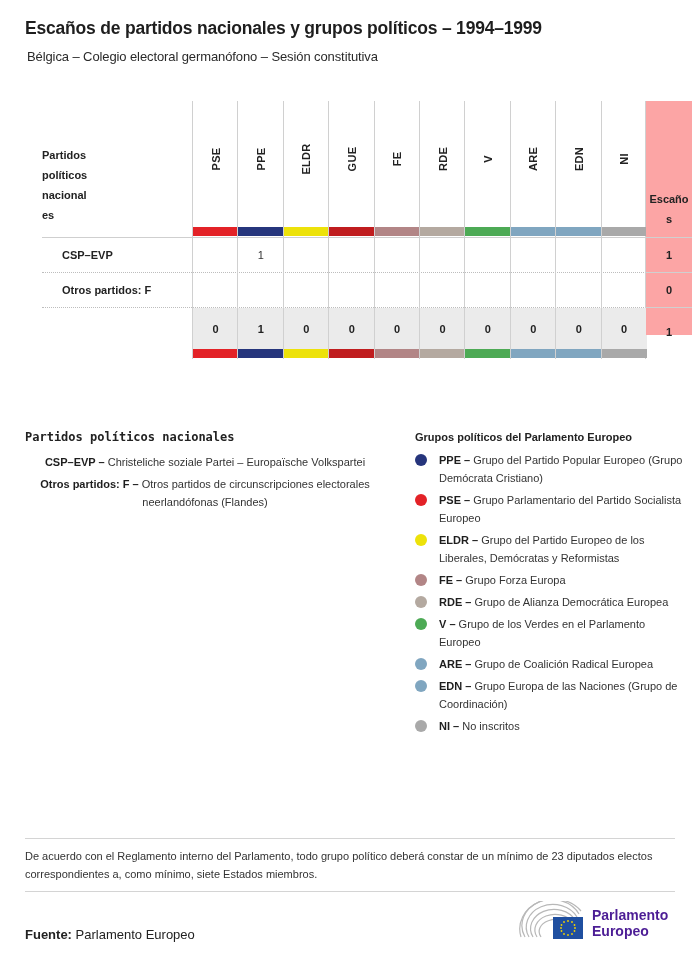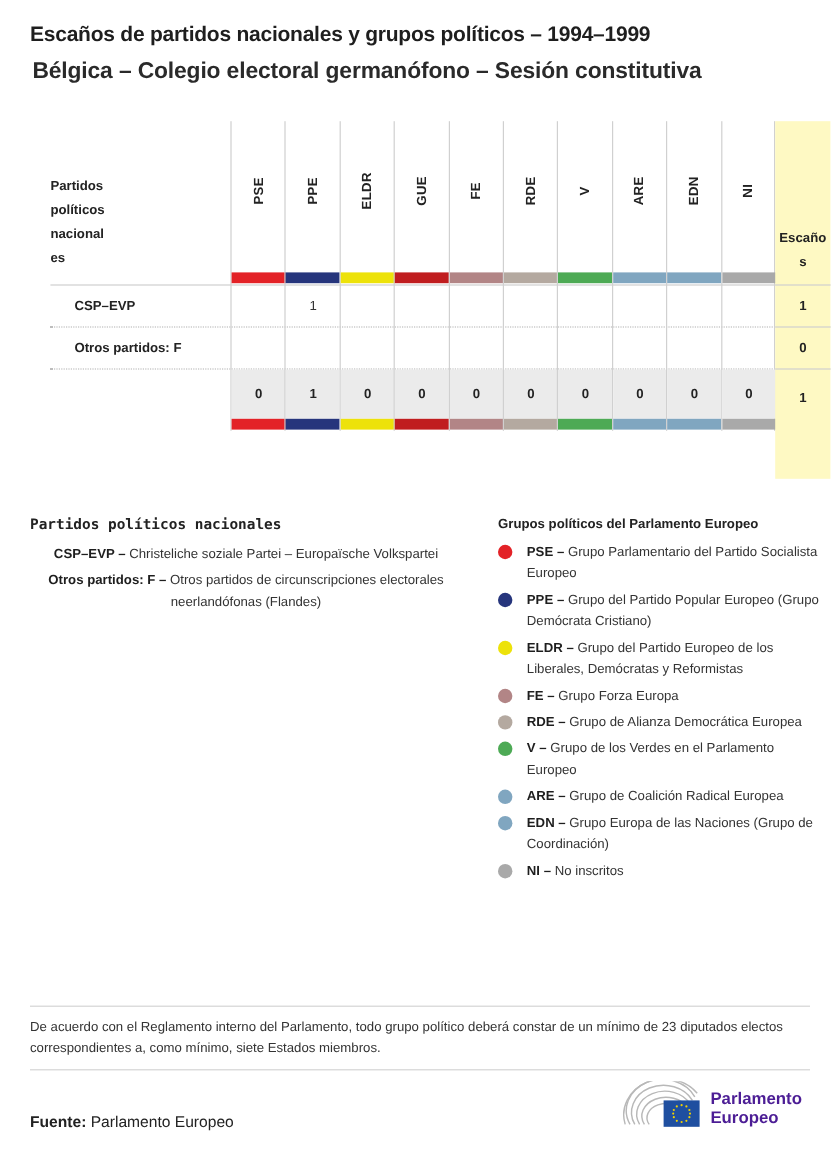--- a/index.html
+++ b/index.html
@@ -1,38 +1,38 @@
 <!DOCTYPE html>
 <html><head>
 <meta charset="utf-8">
 <style>
   * { box-sizing: border-box; margin: 0; padding: 0; }
   html, body { width: 700px; height: 960px; background: #ffffff; overflow: hidden; }
   body { font-family: "Liberation Sans", sans-serif; color: #1a1a1a; position: relative; }
 
   .title { position: absolute; left: 25px; top: 18px; font-size: 17.5px; font-weight: bold; letter-spacing: -0.2px; color: #1e1e1e; }
-  .subtitle { position: absolute; left: 27px; top: 49px; font-size: 19px; color: #2a2a2a; letter-spacing: -0.1px; font-weight: bold; }
+  .subtitle { position: absolute; left: 27px; top: 49px; font-size: 13px; color: #2a2a2a; letter-spacing: -0.1px; }
 
   
   .table { position: absolute; left: 42px; top: 101px; width: 650px; height: 258px; }
   .rowlabel-head { position: absolute; left: 0; top: 44px; width: 120px; font-size: 11px; font-weight: bold; line-height: 20px; color: #222; }
   .hline { position: absolute; left: 0; width: 650px; height: 0; }
   .hline.solid { border-top: 1px solid #cfcfcf; }
   .hline.dotted { border-top: 1px dotted #bdbdbd; }
 
   .col { position: absolute; top: 0; width: 45px; height: 258px; border-left: 1px solid #d0d0d0; }
   .col.last { border-right: 1px solid #d0d0d0; }
   .col-head { position: absolute; left: 0; top: 0; width: 45px; height: 126px; }
   .col-head span { position: absolute; left: 50%; top: 58px; transform: translate(-50%, -50%) rotate(-90deg); font-size: 11px; font-weight: bold; white-space: nowrap; color: #222; letter-spacing: 0.3px; }
   .col-bar { position: absolute; left: 0; top: 126px; width: 45px; height: 9px; }
   .col-cell { position: absolute; left: 0; width: 45px; height: 35px; font-size: 11px; display: flex; align-items: center; justify-content: center; color: #333; }
   .col-total { position: absolute; left: 0; top: 207px; width: 45px; height: 41px; background: #ebebeb; font-size: 11px; font-weight: bold; display: flex; align-items: center; justify-content: center; color: #222; }
   .col-bar-bottom { position: absolute; left: 0; top: 248px; width: 45px; height: 9px; }
 
-  .seats-col { position: absolute; left: 604px; top: 0; width: 46px; height: 298px; background: #fef9c3; }
+  .seats-col { position: absolute; left: 604px; top: 0; width: 46px; height: 234px; background: #fca5a5; }
   .seats-head { position: absolute; left: 0; top: 88px; width: 46px; text-align: center; font-size: 11px; font-weight: bold; line-height: 20px; color: #222; }
   .seats-cell { position: absolute; left: 0; width: 46px; display: flex; align-items: center; justify-content: center; font-size: 11px; font-weight: bold; color: #222; }
   .seats-sep { position: absolute; left: 0; width: 46px; border-top: 1px solid #d0d0d0; }
 
   .row-label { position: absolute; left: 0; width: 150px; height: 35px; display: flex; align-items: center; font-size: 11px; font-weight: bold; color: #222; margin-left: 20px; }
 
   
   .nat-legend { position: absolute; left: 25px; top: 430px; width: 360px; }
   .nat-legend h3 { font-family: "DejaVu Sans Mono", monospace; font-size: 12px; font-weight: bold; color: #222; margin-bottom: 9px; }
   .nat-item { font-size: 11px; line-height: 18px; color: #333; margin-bottom: 4px; text-align: center; }
@@ -192,22 +192,22 @@
 
 <div class="nat-legend">
   <h3>Partidos políticos nacionales</h3>
   <div class="nat-item"><b>CSP–EVP –</b><span> Christeliche soziale Partei – Europaïsche Volkspartei</span></div>
   <div class="nat-item"><b>Otros partidos: F –</b><span> Otros partidos de circunscripciones electorales neerlandófonas (Flandes)</span></div>
 </div>
 
 <div class="grp-legend">
   <h3>Grupos políticos del Parlamento Europeo</h3>
   <div id="grp-items">
+      <div class="grp-item"><span class="dot" style="background: rgb(38, 53, 124);"></span><b>PPE –</b><span> Grupo del Partido Popular Europeo (Grupo Demócrata Cristiano)</span></div>
       <div class="grp-item"><span class="dot" style="background: rgb(227, 34, 39);"></span><b>PSE –</b><span> Grupo Parlamentario del Partido Socialista Europeo</span></div>
-      <div class="grp-item"><span class="dot" style="background: rgb(38, 53, 124);"></span><b>PPE –</b><span> Grupo del Partido Popular Europeo (Grupo Demócrata Cristiano)</span></div>
       <div class="grp-item"><span class="dot" style="background: rgb(237, 226, 10);"></span><b>ELDR –</b><span> Grupo del Partido Europeo de los Liberales, Demócratas y Reformistas</span></div>
       <div class="grp-item"><span class="dot" style="background: rgb(178, 133, 134);"></span><b>FE –</b><span> Grupo Forza Europa</span></div>
       <div class="grp-item"><span class="dot" style="background: rgb(180, 169, 160);"></span><b>RDE –</b><span> Grupo de Alianza Democrática Europea</span></div>
       <div class="grp-item"><span class="dot" style="background: rgb(77, 170, 85);"></span><b>V –</b><span> Grupo de los Verdes en el Parlamento Europeo</span></div>
       <div class="grp-item"><span class="dot" style="background: rgb(128, 166, 192);"></span><b>ARE –</b><span> Grupo de Coalición Radical Europea</span></div>
       <div class="grp-item"><span class="dot" style="background: rgb(128, 166, 192);"></span><b>EDN –</b><span> Grupo Europa de las Naciones (Grupo de Coordinación)</span></div>
       <div class="grp-item"><span class="dot" style="background: rgb(169, 169, 169);"></span><b>NI –</b><span> No inscritos</span></div>
     </div>
 </div>
 

